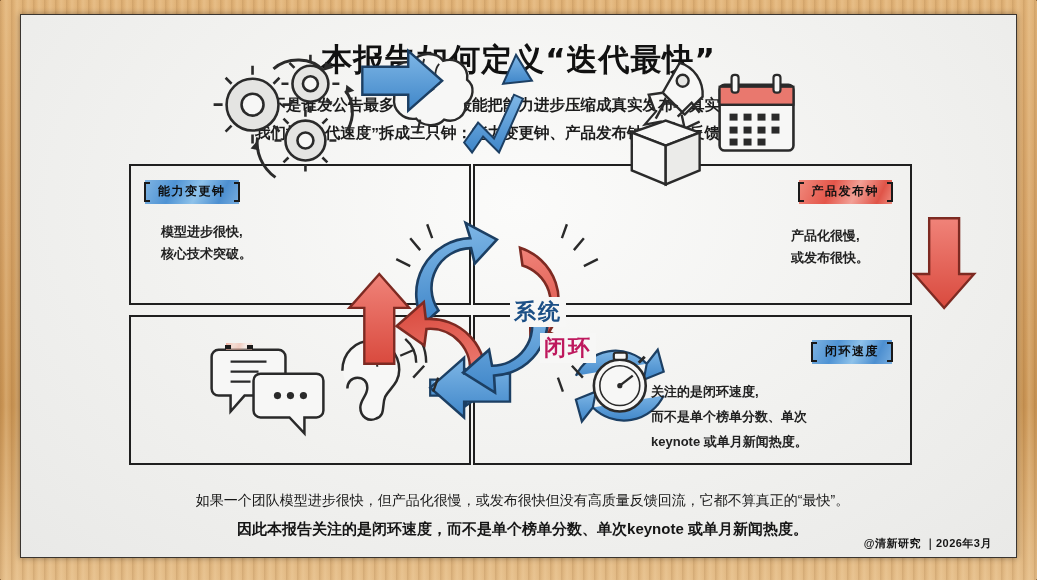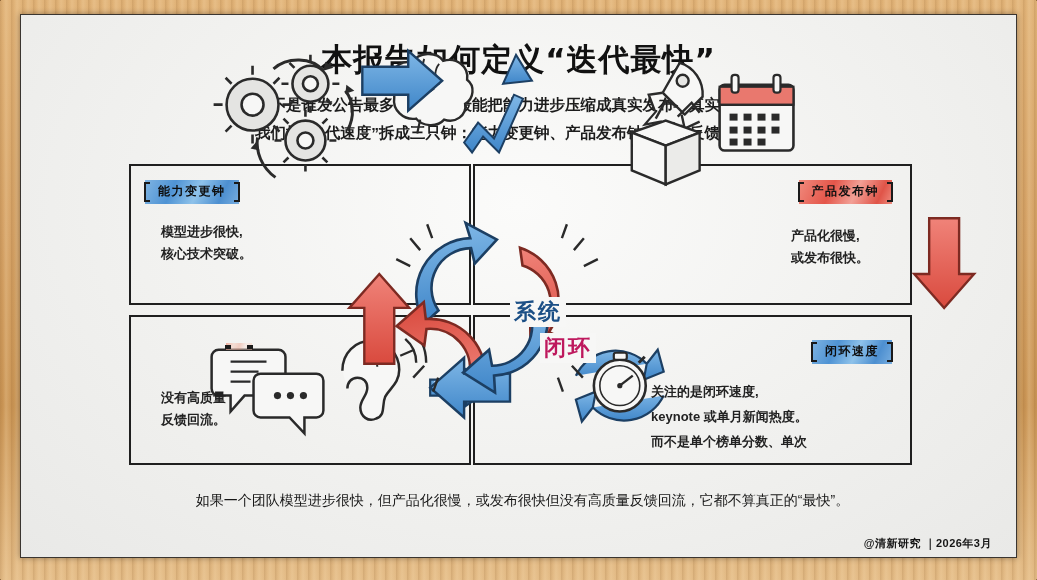--- a/index.html
+++ b/index.html
@@ -310,32 +310,29 @@
       </div>
 
       <div class="ptext" id="txt-tl">
         <div>模型进步很快,</div>
         <div>核心技术突破。</div>
       </div>
       <div class="ptext" id="txt-tr">
         <div>产品化很慢,</div>
         <div>或发布很快。</div>
       </div>
-      <div class="ptext" id="txt-bl">
-        <div>没有高质量</div>
-        <div>反馈回流。</div>
-      </div>
       <div class="ptext" id="txt-br">
         <div>关注的是闭环速度,</div>
+        <div>而不是单个榜单分数、单次</div>
         <div>keynote 或单月新闻热度。</div>
-        <div>而不是单个榜单分数、单次</div>
       </div>
 
       <div class="cyc-word" id="cyc-sys">系统</div>
       <div class="cyc-word" id="cyc-loop">闭环</div>
 
       <div class="cap cap1">如果一个团队模型进步很快，但产品化很慢，或发布很快但没有高质量反馈回流，它都不算真正的“最快”。</div>
+      <div class="cap cap2">因此本报告关注的是闭环速度，而不是单个榜单分数、单次keynote 或单月新闻热度。</div>
 
       <div class="signature">@清新研究 ｜2026年3月</div>
 
     </div>
   </div>
 </div>
 
 </body></html>

